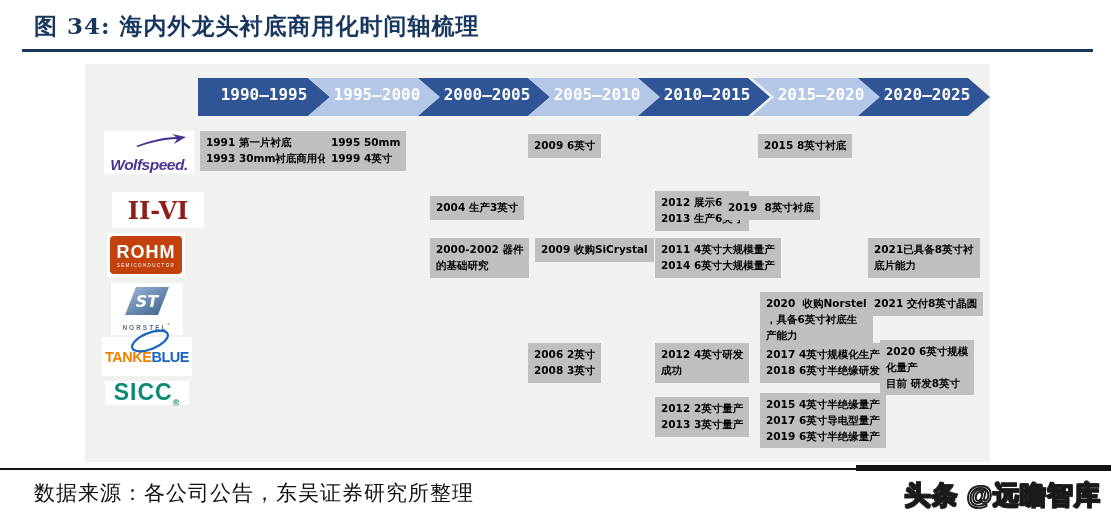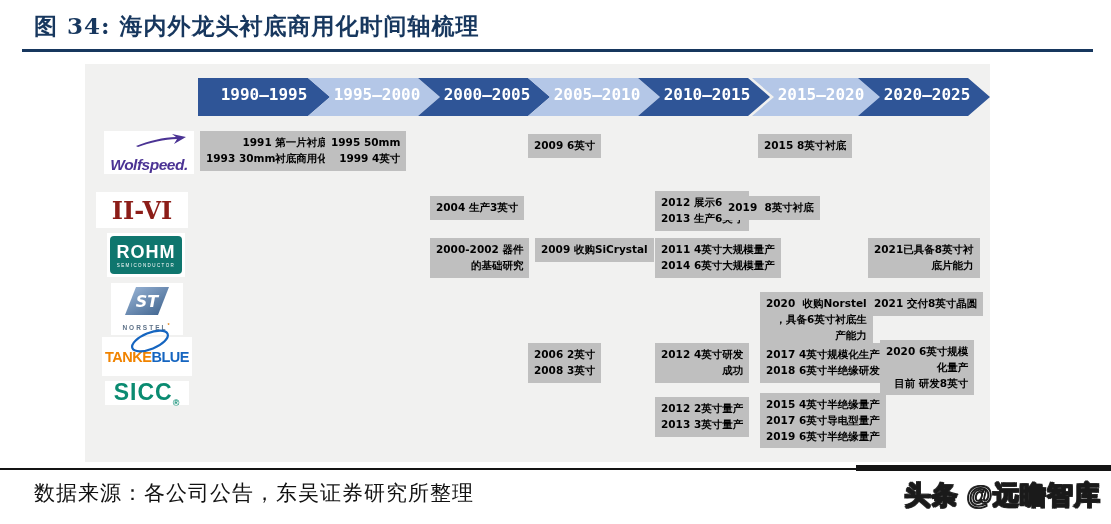--- a/index.html
+++ b/index.html
@@ -20,33 +20,33 @@
           font-family:"DejaVu Sans Mono","Liberation Mono",monospace;
           clip-path:polygon(0 0,110px 0,132px 50%,110px 100%,0 100%,22px 50%);
           padding-left:6px;box-sizing:border-box;}
   .period.first{clip-path:polygon(0 0,110px 0,132px 50%,110px 100%,0 100%);padding-left:0;}
   .period.dark{background:#2F5597;}
   .period.light{background:#B4C7E7;}
 
   
   .event-box{position:absolute;background:#bfbfbf;color:#000;font-weight:bold;
              font-size:10.5px;line-height:1.5;padding:4px 6px;white-space:pre;
-             font-family:"DejaVu Sans","Liberation Sans",sans-serif;text-align:right;}
+             font-family:"DejaVu Sans","Liberation Sans",sans-serif;}
 
   
   .logo{position:absolute;background:#fff;display:flex;flex-direction:column;
         align-items:center;justify-content:center;}
   .logo-wolfspeed{left:104px;top:131px;width:90px;height:43px;justify-content:flex-end;}
   .wolf-text{font-style:italic;font-weight:bold;font-size:15.5px;color:#4b3394;margin-top:-3px;letter-spacing:-0.5px;}
   .wolf-swoosh{position:absolute;top:3px;right:8px;}
-  .logo-iivi{left:96px;top:192px;width:92px;height:36px;}
+  .logo-iivi{left:112px;top:192px;width:92px;height:36px;}
   .iivi-text{font-family:"DejaVu Serif","Liberation Serif",serif;font-weight:bold;
              font-size:24px;color:#8c1d18;letter-spacing:0px;}
   .logo-rohm{left:107px;top:233px;width:78px;height:44px;}
-  .rohm-box{background:#0f766e;border-radius:4px;width:72px;height:38px;display:flex;
+  .rohm-box{background:#c2410c;border-radius:4px;width:72px;height:38px;display:flex;
             flex-direction:column;align-items:center;justify-content:center;}
   .rohm-name{color:#fff;font-weight:bold;font-size:18px;line-height:1;letter-spacing:1px;}
   .rohm-sub{color:#fff;font-size:4.5px;letter-spacing:1.4px;margin-top:2px;}
   .logo-st{left:111px;top:283px;width:72px;height:52px;}
   .st-sub{font-size:6.5px;letter-spacing:2px;color:#5e7288;margin-top:2px;font-weight:bold;}
   .st-sub sup{color:#e08214;}
   .logo-tankeblue{left:102px;top:337px;width:90px;height:39px;position:absolute;}
   .tb-row{font-weight:bold;font-size:14.5px;letter-spacing:-0.5px;position:relative;z-index:1;}
   .tb-orange{color:#f08300;}
   .tb-blue{color:#1565c0;}

